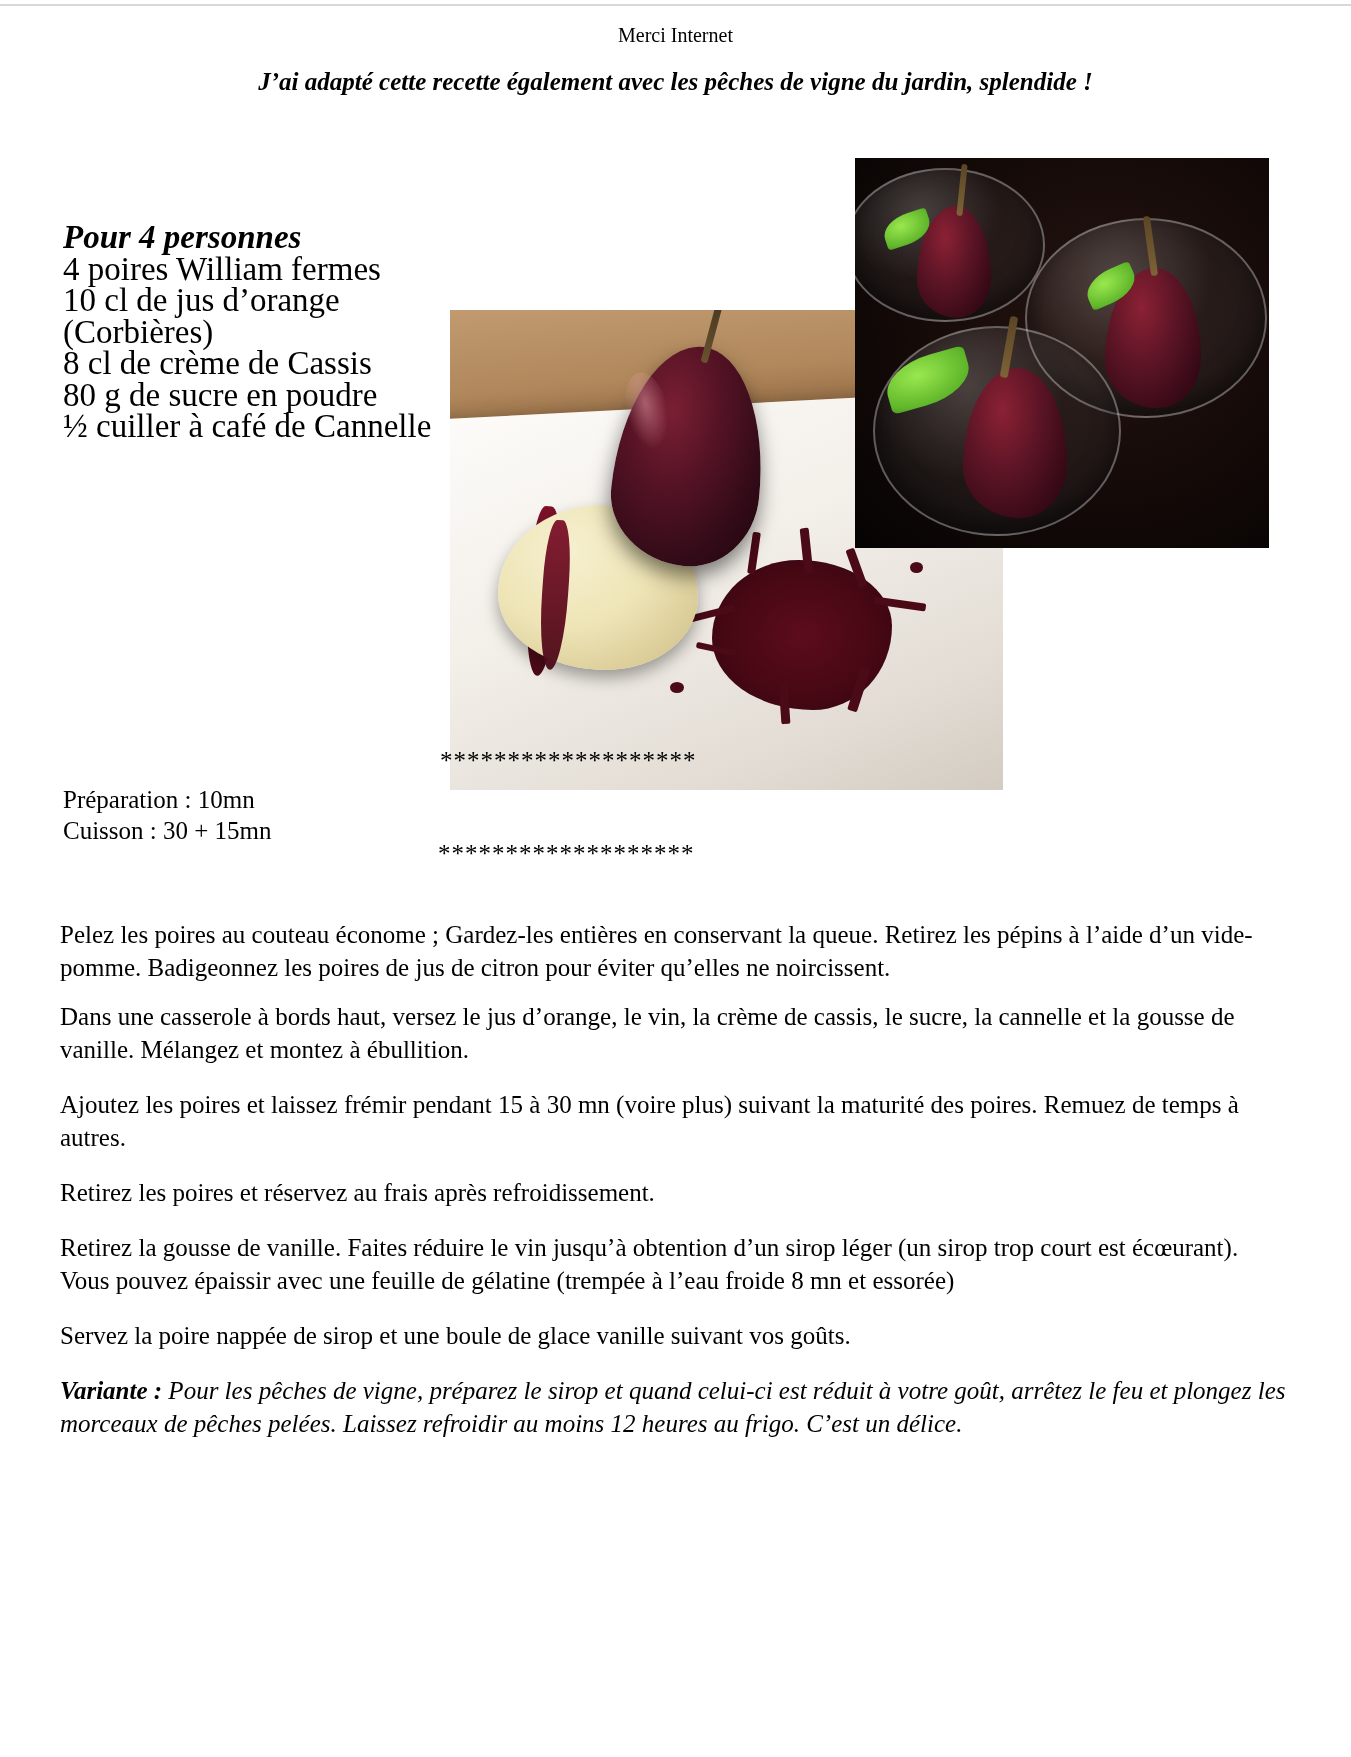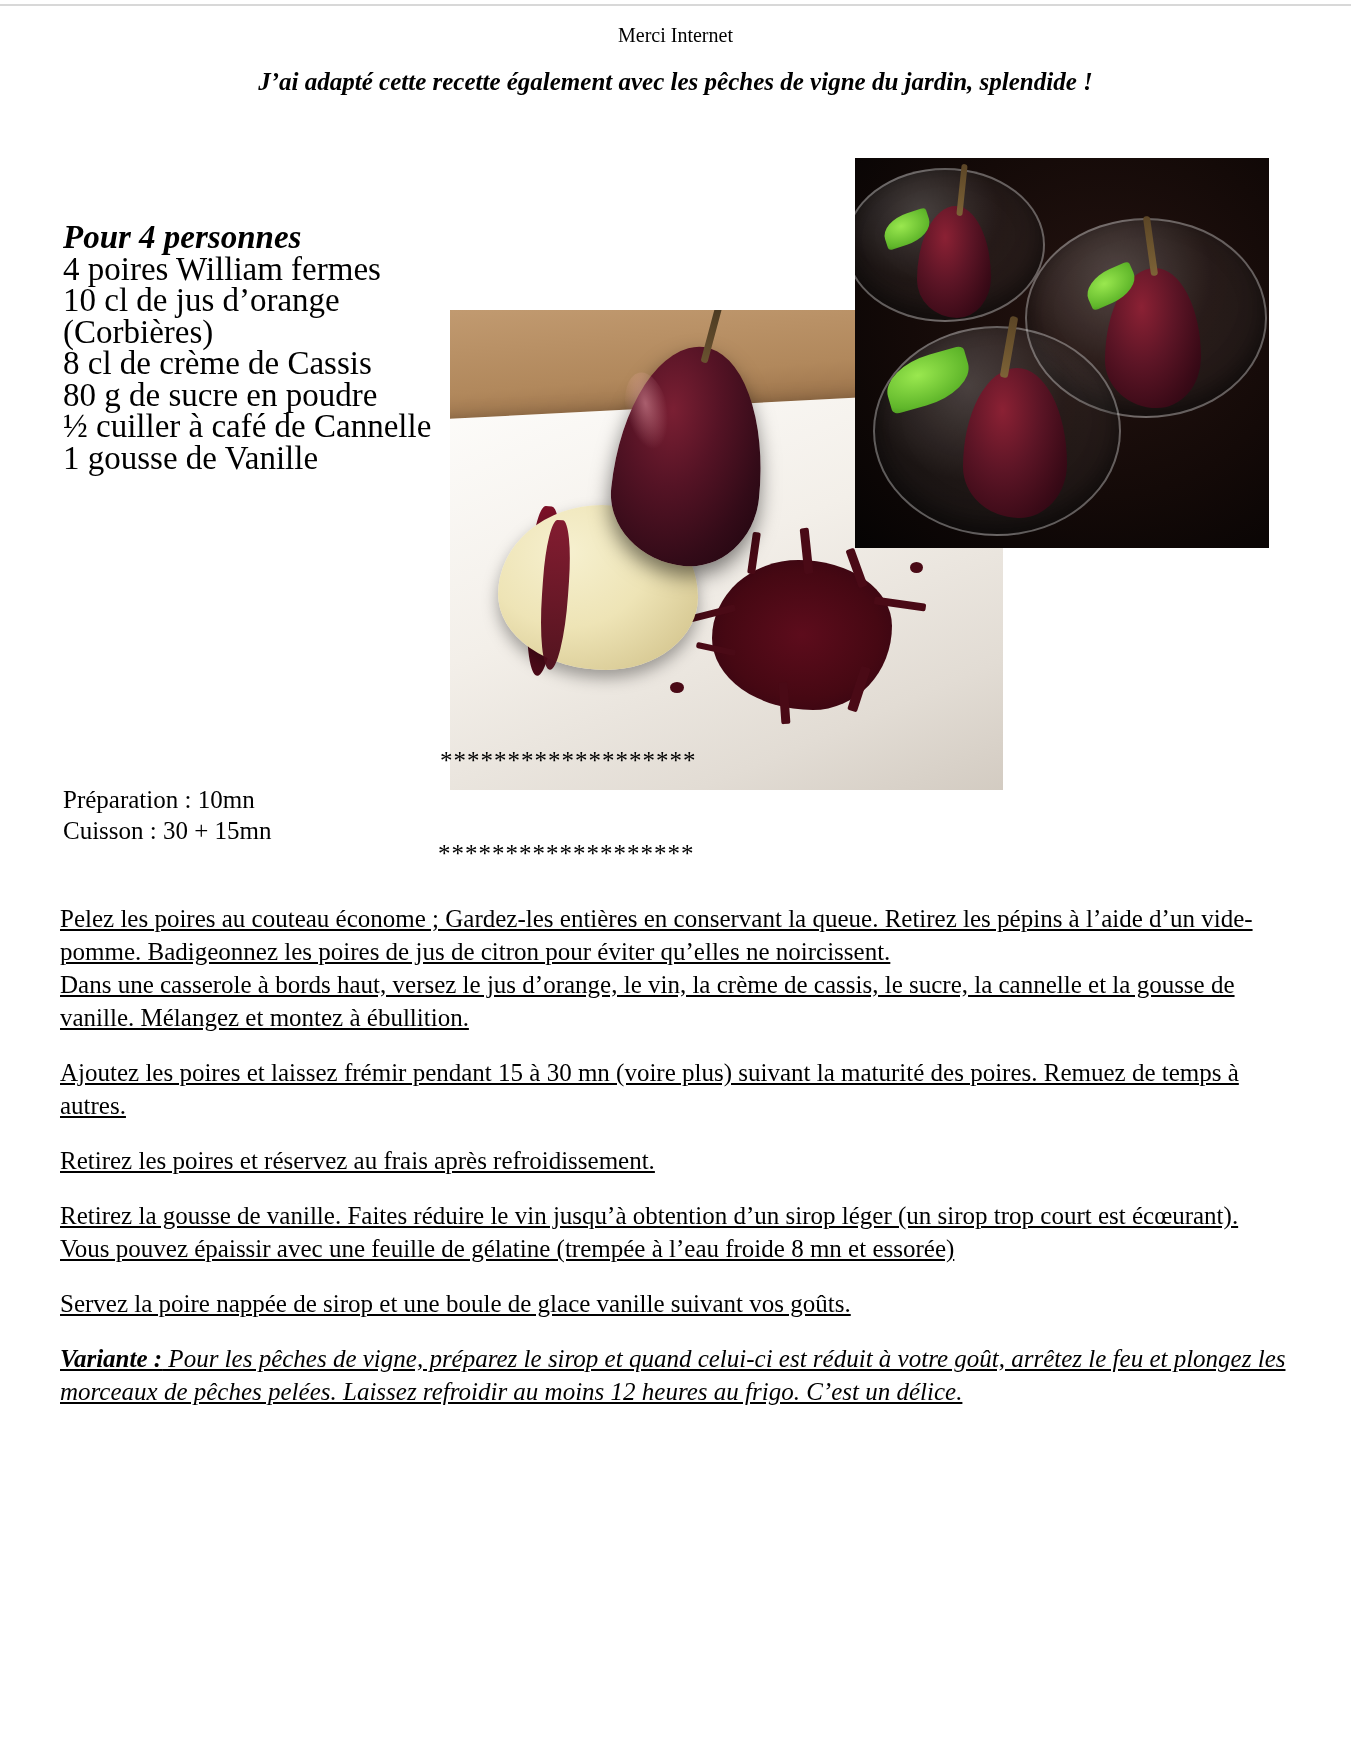--- a/index.html
+++ b/index.html
@@ -217,22 +217,21 @@
   }
   .body-text {
     position: absolute;
     left: 60px;
     top: 902px;
     width: 1230px;
     font-size: 25px;
     line-height: 33px;
   }
   .body-text p {
-    margin: 0 0 22px 0;
-    text-decoration: underline;
+    margin: 16px 0 22px 0;
   }
   .body-text p.tight {
     margin-bottom: 0;
   }
   .variante {
     font-style: italic;
   }
   .variante b {
     font-weight: bold;
   }
@@ -250,21 +249,20 @@
   </div>
 
   <div class="ingredients">
     <div class="title">Pour 4 personnes</div>
     <div>4 poires William fermes</div>
     <div>10 cl de jus d’orange</div>
     <div>(Corbières)</div>
     <div>8 cl de crème de Cassis</div>
     <div>80 g de sucre en poudre</div>
     <div>½ cuiller à café de Cannelle</div>
-    <div>1 gousse de Vanille</div>
   </div>
 
   <div class="photo-plate">
     <div class="plate-bg2"></div>
     <div class="plate-white"></div>
 
     <div class="splat"></div>
     <div class="spike" style="left:238px; top:300px; width:48px; height:7px; transform:rotate(-14deg);"></div>
     <div class="spike" style="left:246px; top:336px; width:40px; height:6px; transform:rotate(12deg);"></div>
     <div class="spike" style="left:300px; top:222px; width:8px; height:42px; transform:rotate(8deg);"></div>

